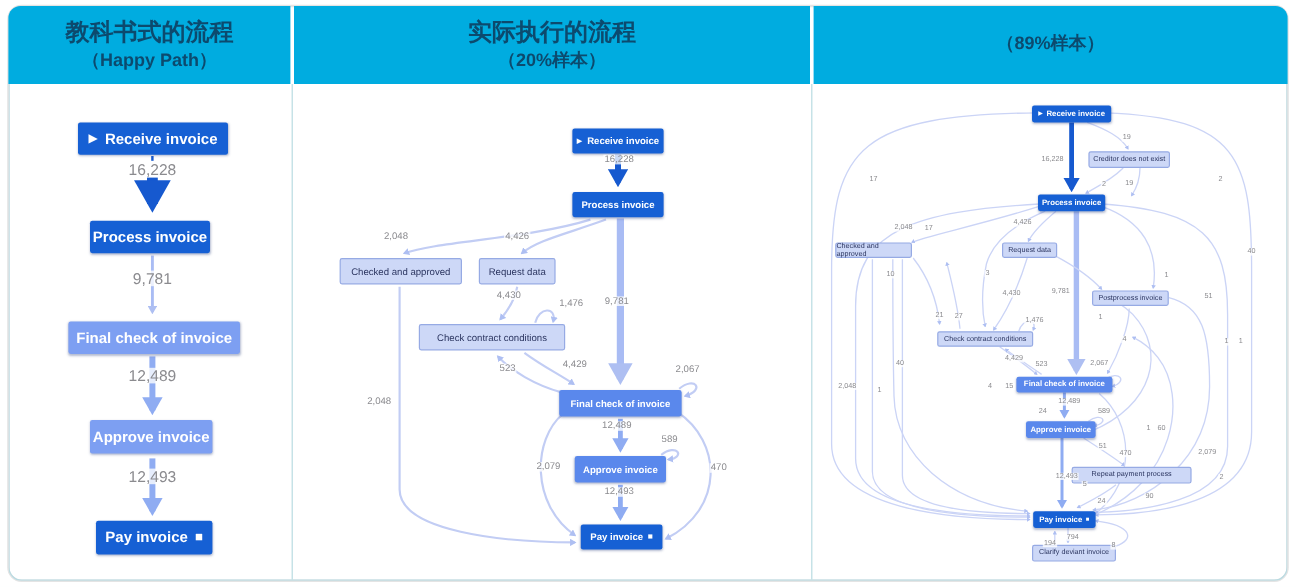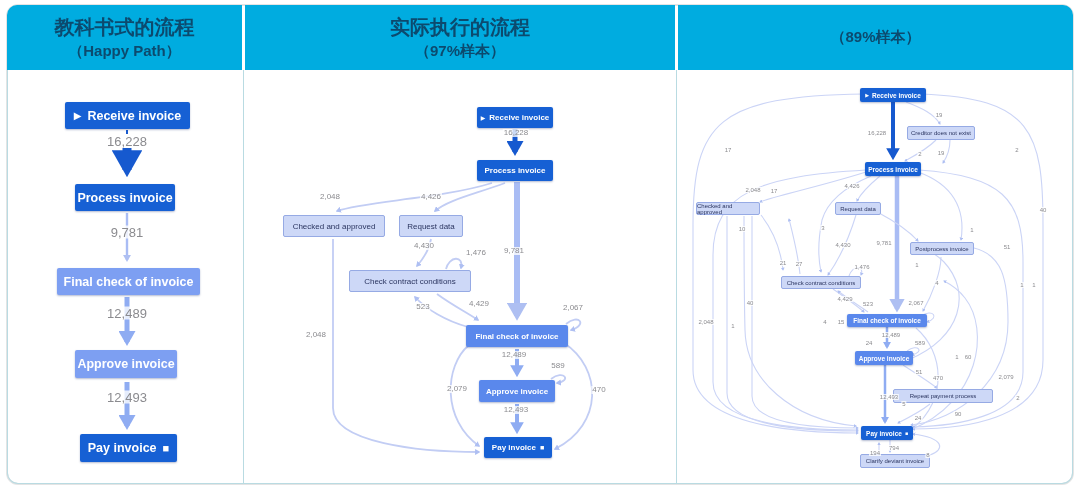--- a/index.html
+++ b/index.html
@@ -30,21 +30,21 @@
 
 <div class="fig">
   <div class="frame"></div>
 
   <div class="hdr" style="left:7px;width:235px;border-radius:10px 0 0 0;">
     <div class="t1">教科书式的流程</div>
     <div class="t2">（Happy Path）</div>
   </div>
   <div class="hdr" style="left:245px;width:430px;">
     <div class="t1">实际执行的流程</div>
-    <div class="t2">（97%样本）</div>
+    <div class="t2">（20%样本）</div>
   </div>
   <div class="hdr" style="left:678px;width:395px;border-radius:0 10px 0 0;">
     <div class="t2">（89%样本）</div>
   </div>
 
   <div class="content-frame"></div>
   <div class="divider" style="left:243px;"></div>
   <div class="divider" style="left:676px;"></div>
 
   <svg class="edges" width="1080" height="489" viewBox="0 0 1080 489">

